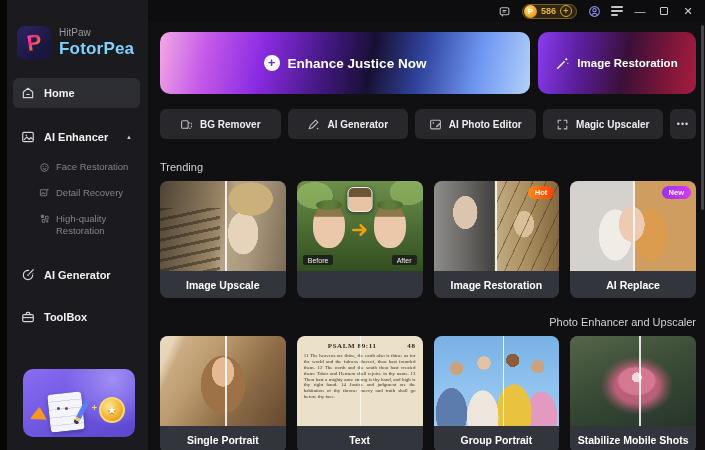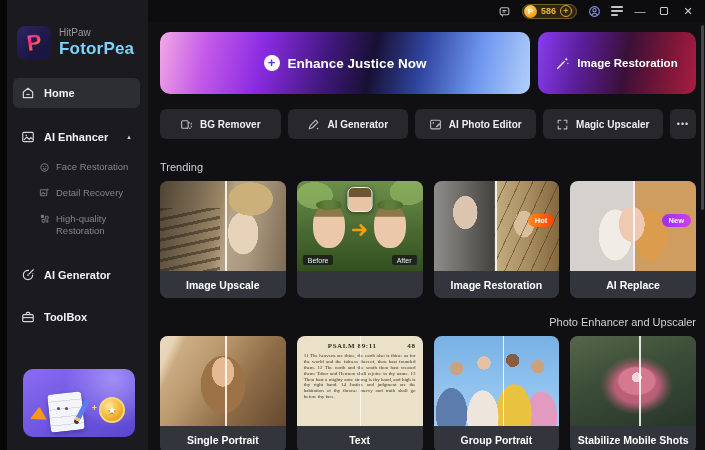--- a/index.html
+++ b/index.html
@@ -68,21 +68,21 @@
   .more-btn{ flex:0 0 26px; background:#27272c; border:none; border-radius:6px; cursor:pointer; color:#d8d8dc; font-size:9px; letter-spacing:1px; display:flex; align-items:center; justify-content:center; font-family:inherit;}
 
   .section-title{ font-size:11px; font-weight:normal; color:#d2d2d7; margin:22px 0 8px;}
   .sec2 .section-title{ margin-top:18px;text-align:right;}
   .cards-row{ display:grid; grid-template-columns:repeat(4,1fr); gap:11px;}
   .card{ border-radius:8px; overflow:hidden; background:#33353d; cursor:pointer; position:relative;}
   .thumb{ position:relative; height:90px; background-repeat:no-repeat;}
   .card-label{ height:27px; display:flex; align-items:center; justify-content:center; font-size:10.5px; font-weight:bold; color:#fff; background:#33353d; text-align:center;}
   .split-line{ position:absolute; top:0; bottom:0; left:52%; width:1.5px; background:rgba(255,255,255,.85);}
 
-  .badge{ position:absolute; top:5px; right:5px; z-index:3; font-size:7.5px; font-weight:bold; color:#fff; padding:2px 7px; border-radius:8px;margin-top:28px;}
+  .badge{ position:absolute; top:5px; right:5px; z-index:3; font-size:7.5px; font-weight:bold; color:#fff; padding:2px 7px; border-radius:8px;}
   .badge-hot{ background:linear-gradient(90deg,#ff8a1e,#ff4000);}
   .badge-new{ background:linear-gradient(90deg,#9b30f0,#d43cf0);}
   .chip{ position:absolute; bottom:6px; z-index:3; font-size:7px; color:#f0f0f0; background:rgba(22,22,22,.78); padding:1.5px 5px; border-radius:2px;}
   .chip-before{ left:6px;} .chip-after{ right:6px;}
 
   
   .t-upscale{ background-image:
       repeating-linear-gradient(168deg, rgba(35,26,16,.45) 0 3px, transparent 3px 10px),
       radial-gradient(40px 30px at 72% 20%, #cbb07a 0 55%, transparent 56%),
       radial-gradient(30px 42px at 66% 58%, #e7d3b9 0 50%, transparent 51%),

